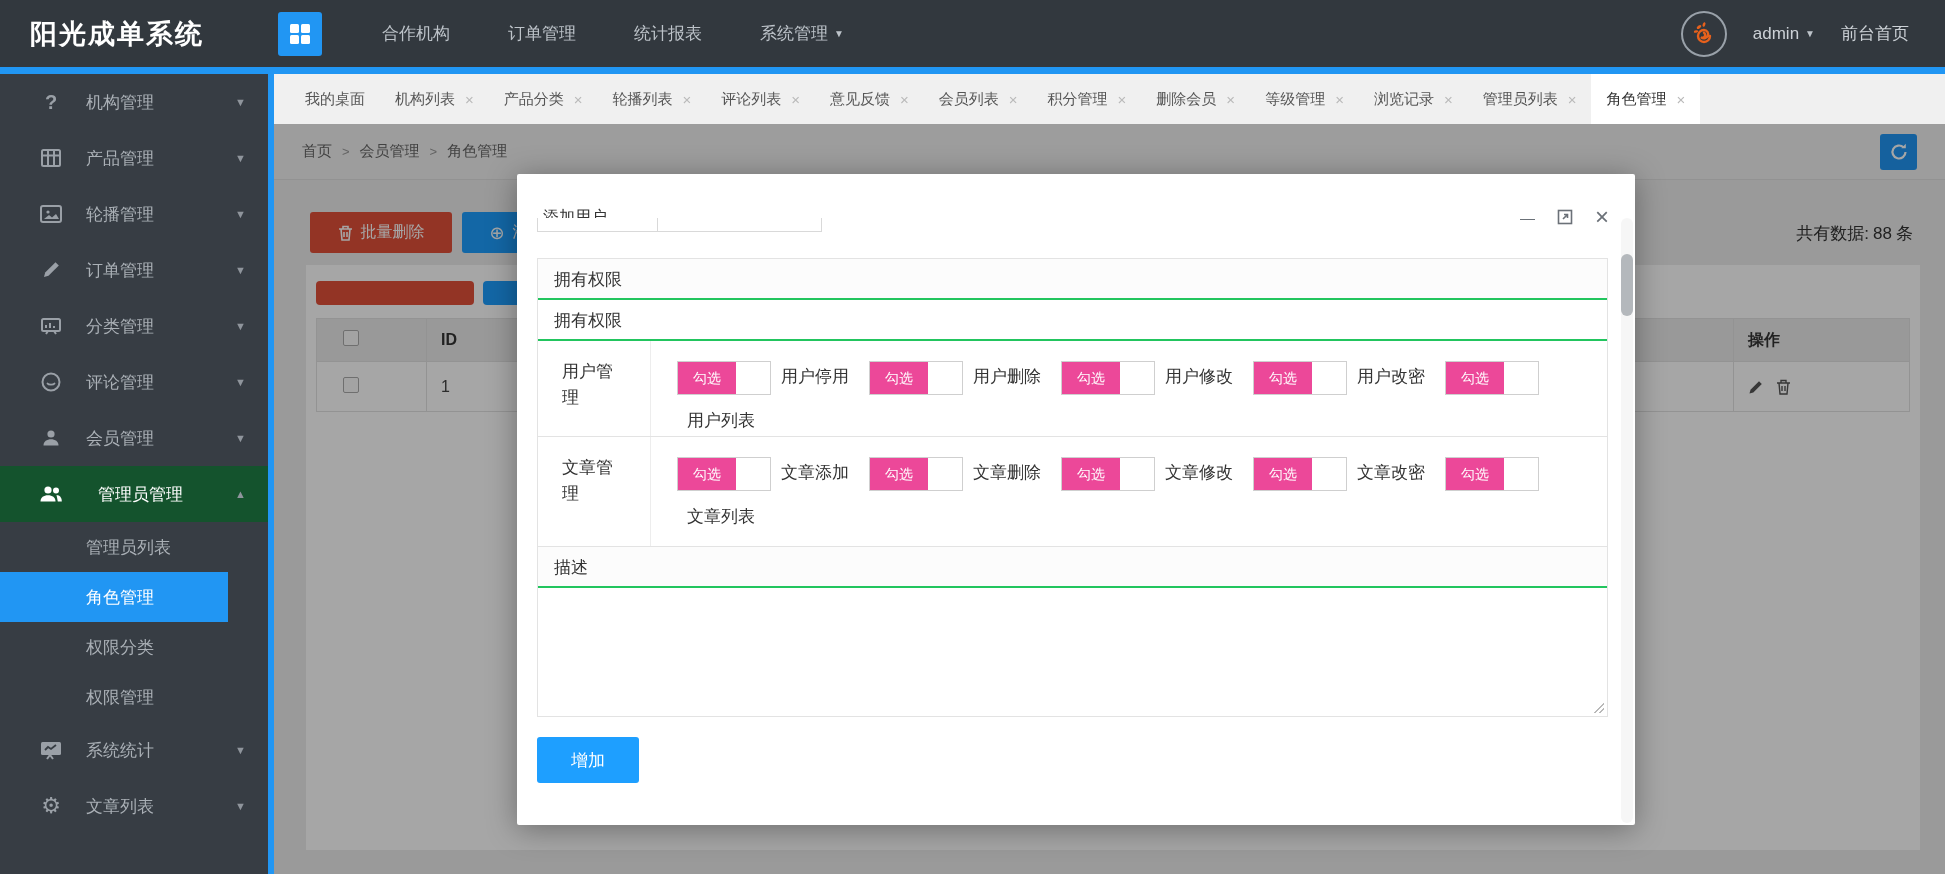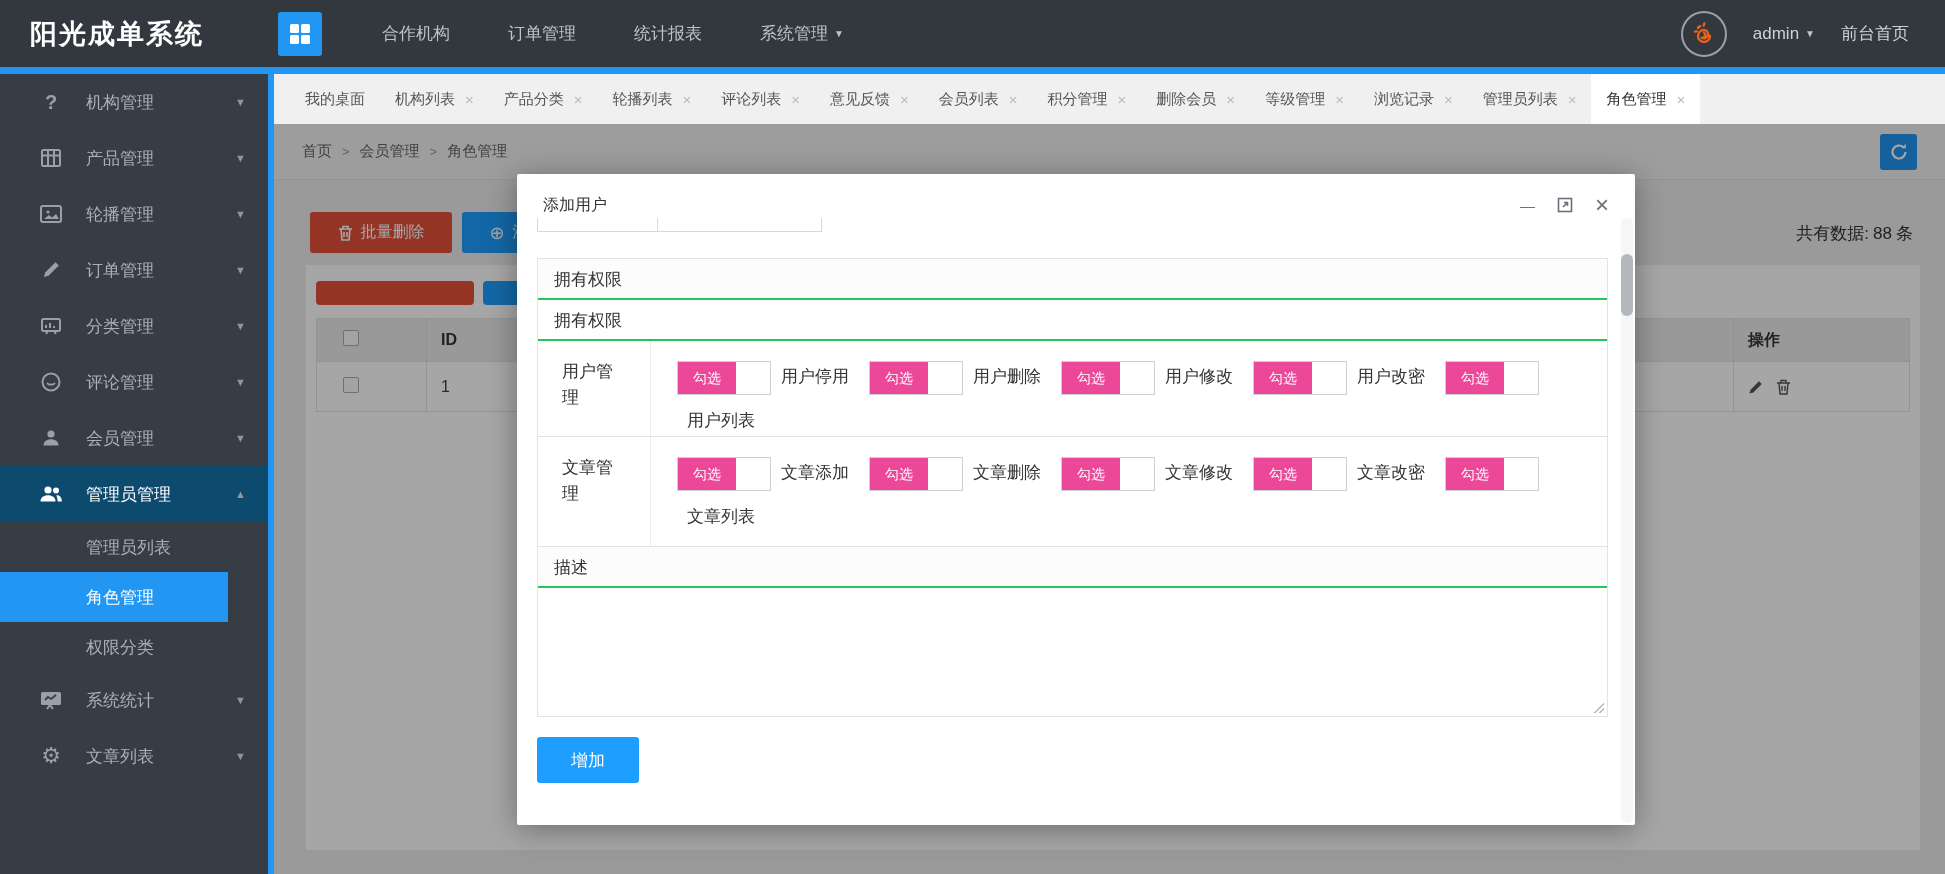--- a/index.html
+++ b/index.html
@@ -25,21 +25,21 @@
   .front-link { color:#ccd1d6; font-size:17px; white-space:nowrap; cursor:pointer;}
   .blue-line { position:absolute; left:0; top:67px; right:0; height:7px; background:#2196f3; }
   
   .sidebar { position:absolute; left:0; top:74px; bottom:0; width:268px; background:#373d44; }
   .blue-strip { position:absolute; left:268px; top:74px; bottom:0; width:6px; background:#2196f3; z-index:5;}
   .s-item { height:56px; display:flex; align-items:center; padding:0 22px 0 38px;
     color:#aab0b6; font-size:17px; cursor:pointer; }
   .s-item .s-icon { width:26px; margin-right:22px; text-align:center; font-size:18px; color:#9aa0a7;
     display:inline-flex; justify-content:center; align-items:center;}
   .s-item .s-caret { margin-left:auto; font-size:11px; color:#8f959c; }
-  .s-item.expanded { background:#0c4a6e; color:#fff; }
+  .s-item.expanded { background:#14532d; color:#fff;gap:12px; }
   .s-item.expanded .s-icon { color:#fff; }
   .s-sub { height:50px; display:flex; align-items:center; padding-left:86px;
     color:#aab0b6; font-size:17px; cursor:pointer; }
   .s-sub.active { background:#2196f3; color:#fff; width:228px; }
   
   .tabbar { position:absolute; left:274px; top:74px; right:0; height:50px;
     background:#f0f0f0; display:flex; align-items:stretch; padding-left:16px; overflow:hidden;}
   .tab { display:flex; align-items:center; padding:0 15px; font-size:15px; color:#555;
     white-space:nowrap; cursor:pointer; }
   .tab.active { background:#fff; color:#333; }
@@ -76,21 +76,21 @@
     display:inline-block; border-radius:2px; margin-left:12px; cursor:pointer;}
   .row-ops { display:flex; gap:12px; align-items:center;}
   .op-ic { cursor:pointer; display:inline-flex; }
   
   .overlay { position:absolute; left:274px; top:124px; right:0; bottom:0;
     background:rgba(0,0,0,0.35); z-index:10; }
   
   .modal { position:absolute; left:517px; top:174px; width:1118px; height:651px;
     background:#fff; z-index:20; border-radius:2px;
     box-shadow:0 4px 30px rgba(0,0,0,0.35); }
-  .m-header { position:absolute; left:0; top:4px; right:0; height:44px;
+  .m-header { position:absolute; left:0; top:16px; right:0; height:44px;
     display:flex; align-items:center; padding:0 26px; }
   .m-title { font-size:16px; color:#333; padding-top:10px;}
   .m-ctrls { margin-left:auto; display:flex; align-items:center; gap:22px; padding-top:10px;}
   .m-ctrl { color:#6b7178; font-size:18px; line-height:1; cursor:pointer; display:inline-flex; align-items:center;}
   .m-body { position:absolute; left:0; top:44px; right:0; bottom:0; overflow:hidden; }
   .clip-row { position:absolute; left:20px; top:-28px; display:flex; }
   .clip-cell { height:42px; background:#fff; border:1px solid #d9d9d9; }
   .clip-cell.c1 { width:121px; }
   .clip-cell.c2 { width:164px; border-left:none; }
   .fieldbox { position:absolute; left:20px; width:1071px; border:1px solid #e3e3e3; background:#fff; }
@@ -242,20 +242,23 @@
     </div>
     <div class="s-sub">
         <span>管理员列表</span>
       </div>
     <div class="s-sub active">
         <span>角色管理</span>
       </div>
     <div class="s-sub">
         <span>权限分类</span>
       </div>
+    <div class="s-sub">
+        <span>权限管理</span>
+      </div>
     <div class="s-item">
       <span class="s-icon">
         <svg width="22" height="20" viewBox="0 0 22 20">
             <rect x="1" y="2" width="20" height="13" rx="1.5" fill="#9aa0a7"></rect>
             <path d="M5 10l3-3 3 2 5-4" fill="none" stroke="#373d44" stroke-width="1.8"></path>
             <path d="M7 19l3-4 3 4" fill="none" stroke="#9aa0a7" stroke-width="2"></path>
           </svg>
       </span>
       <span>系统统计</span>
       <span class="s-caret">▼</span>

